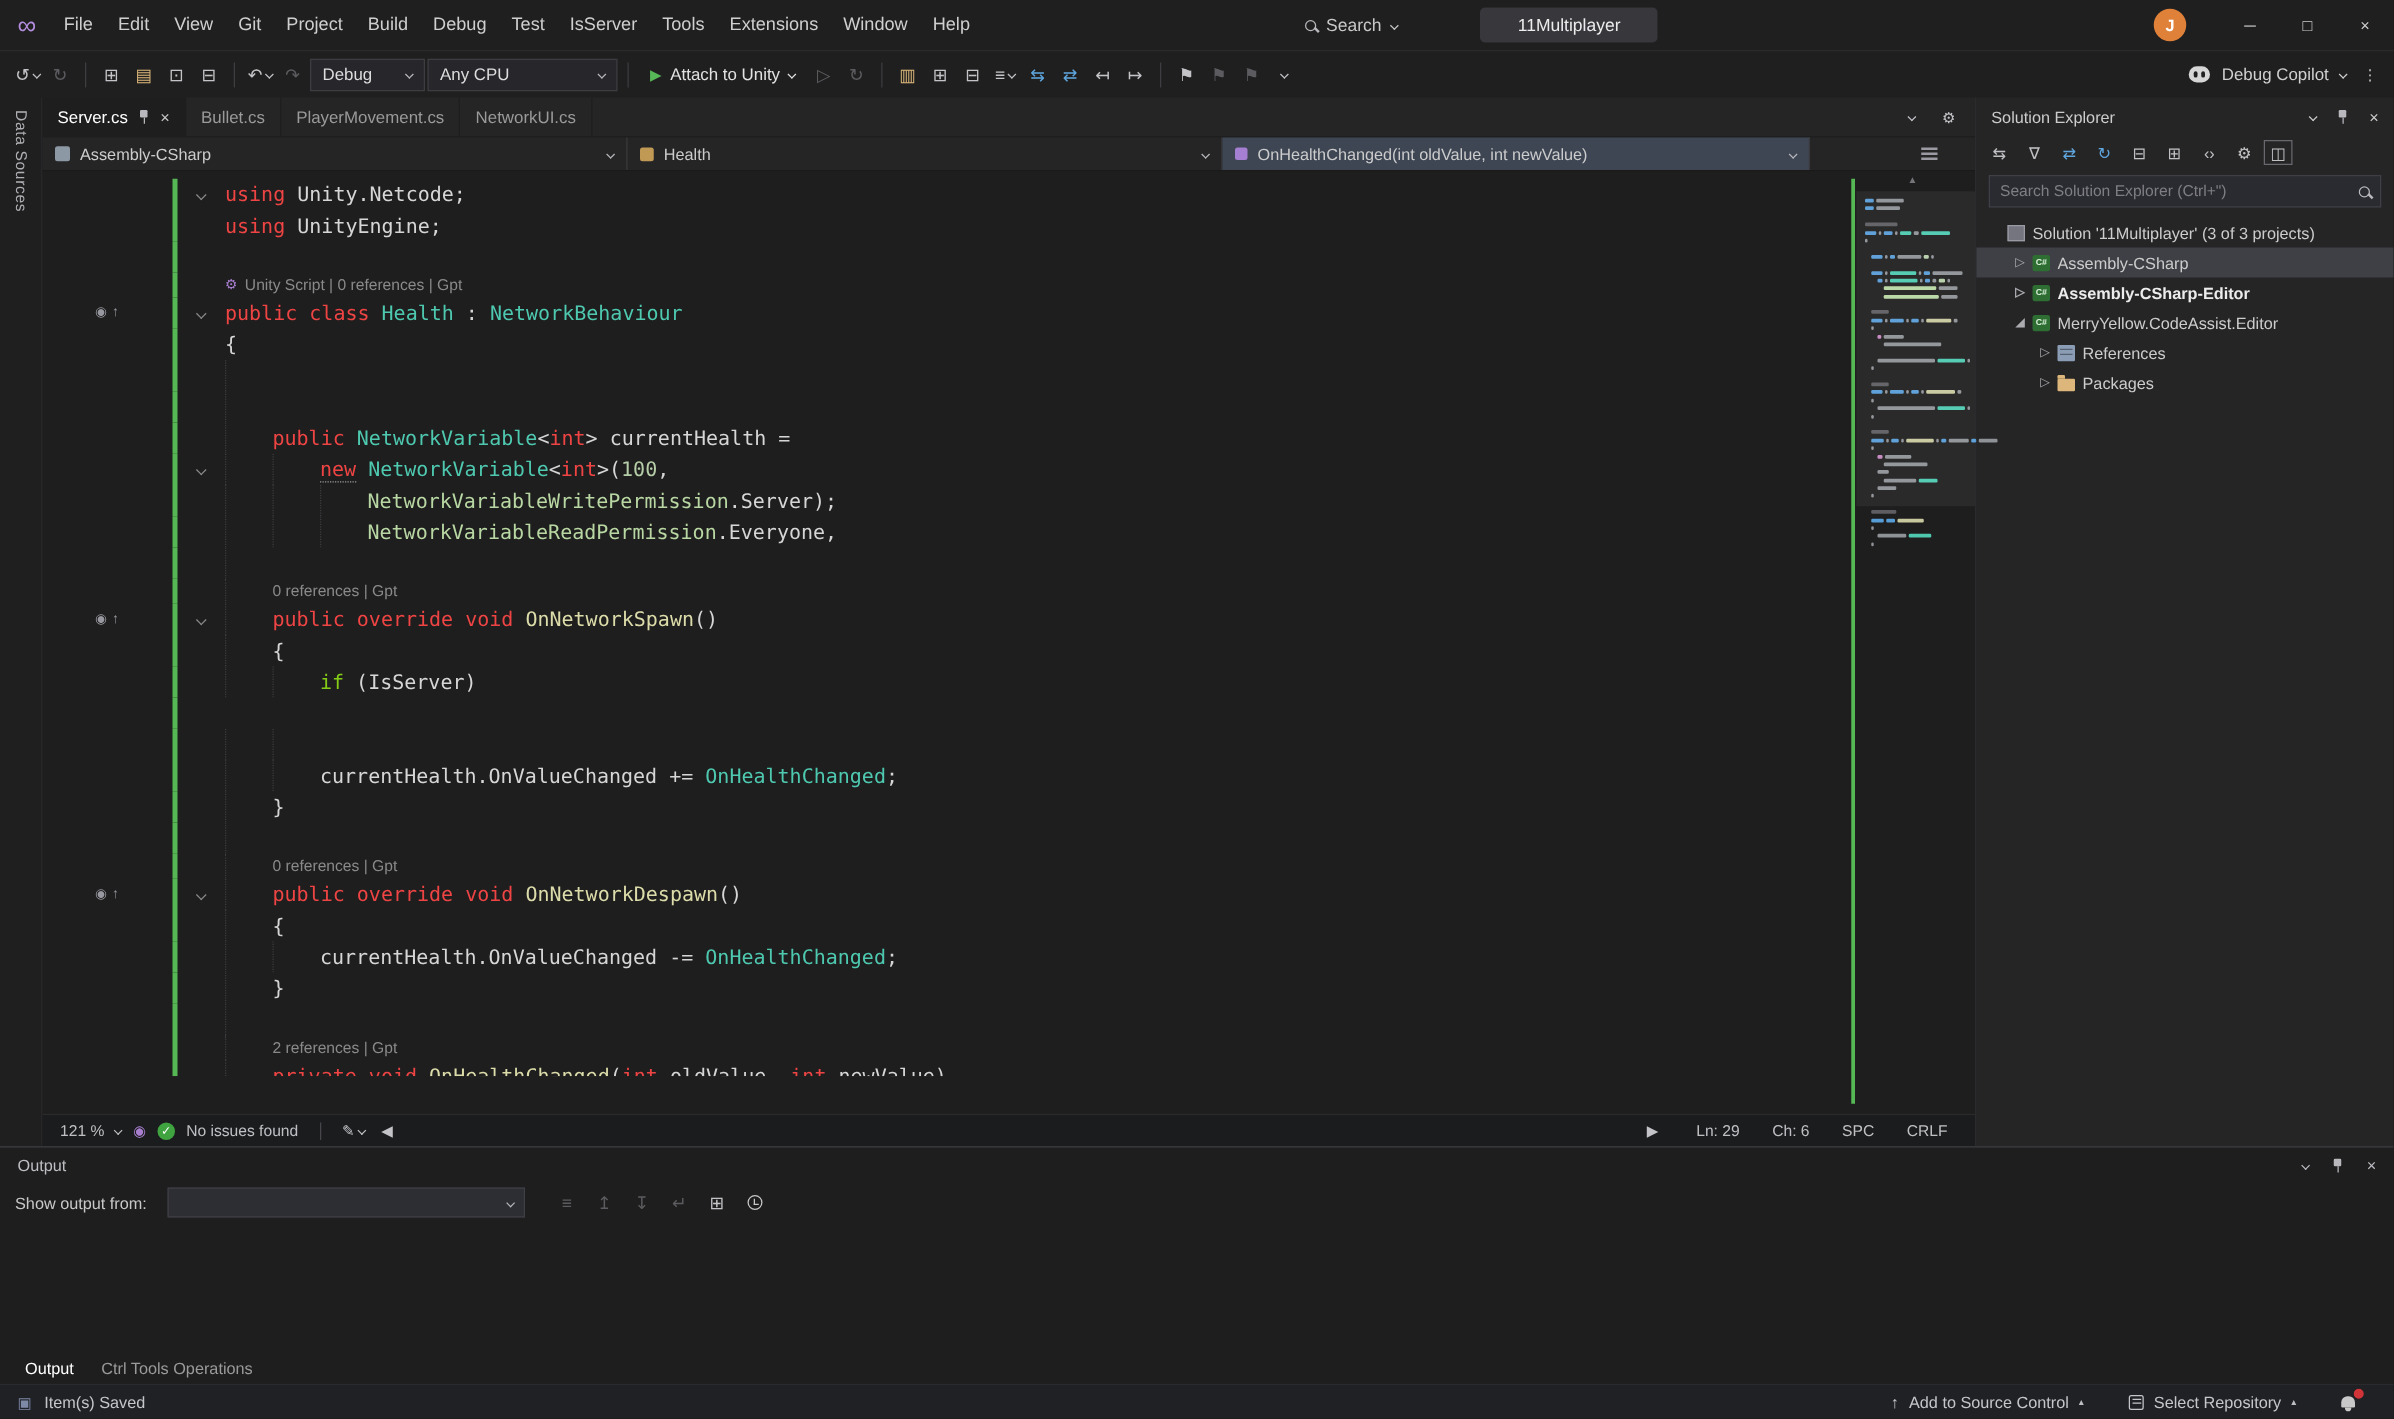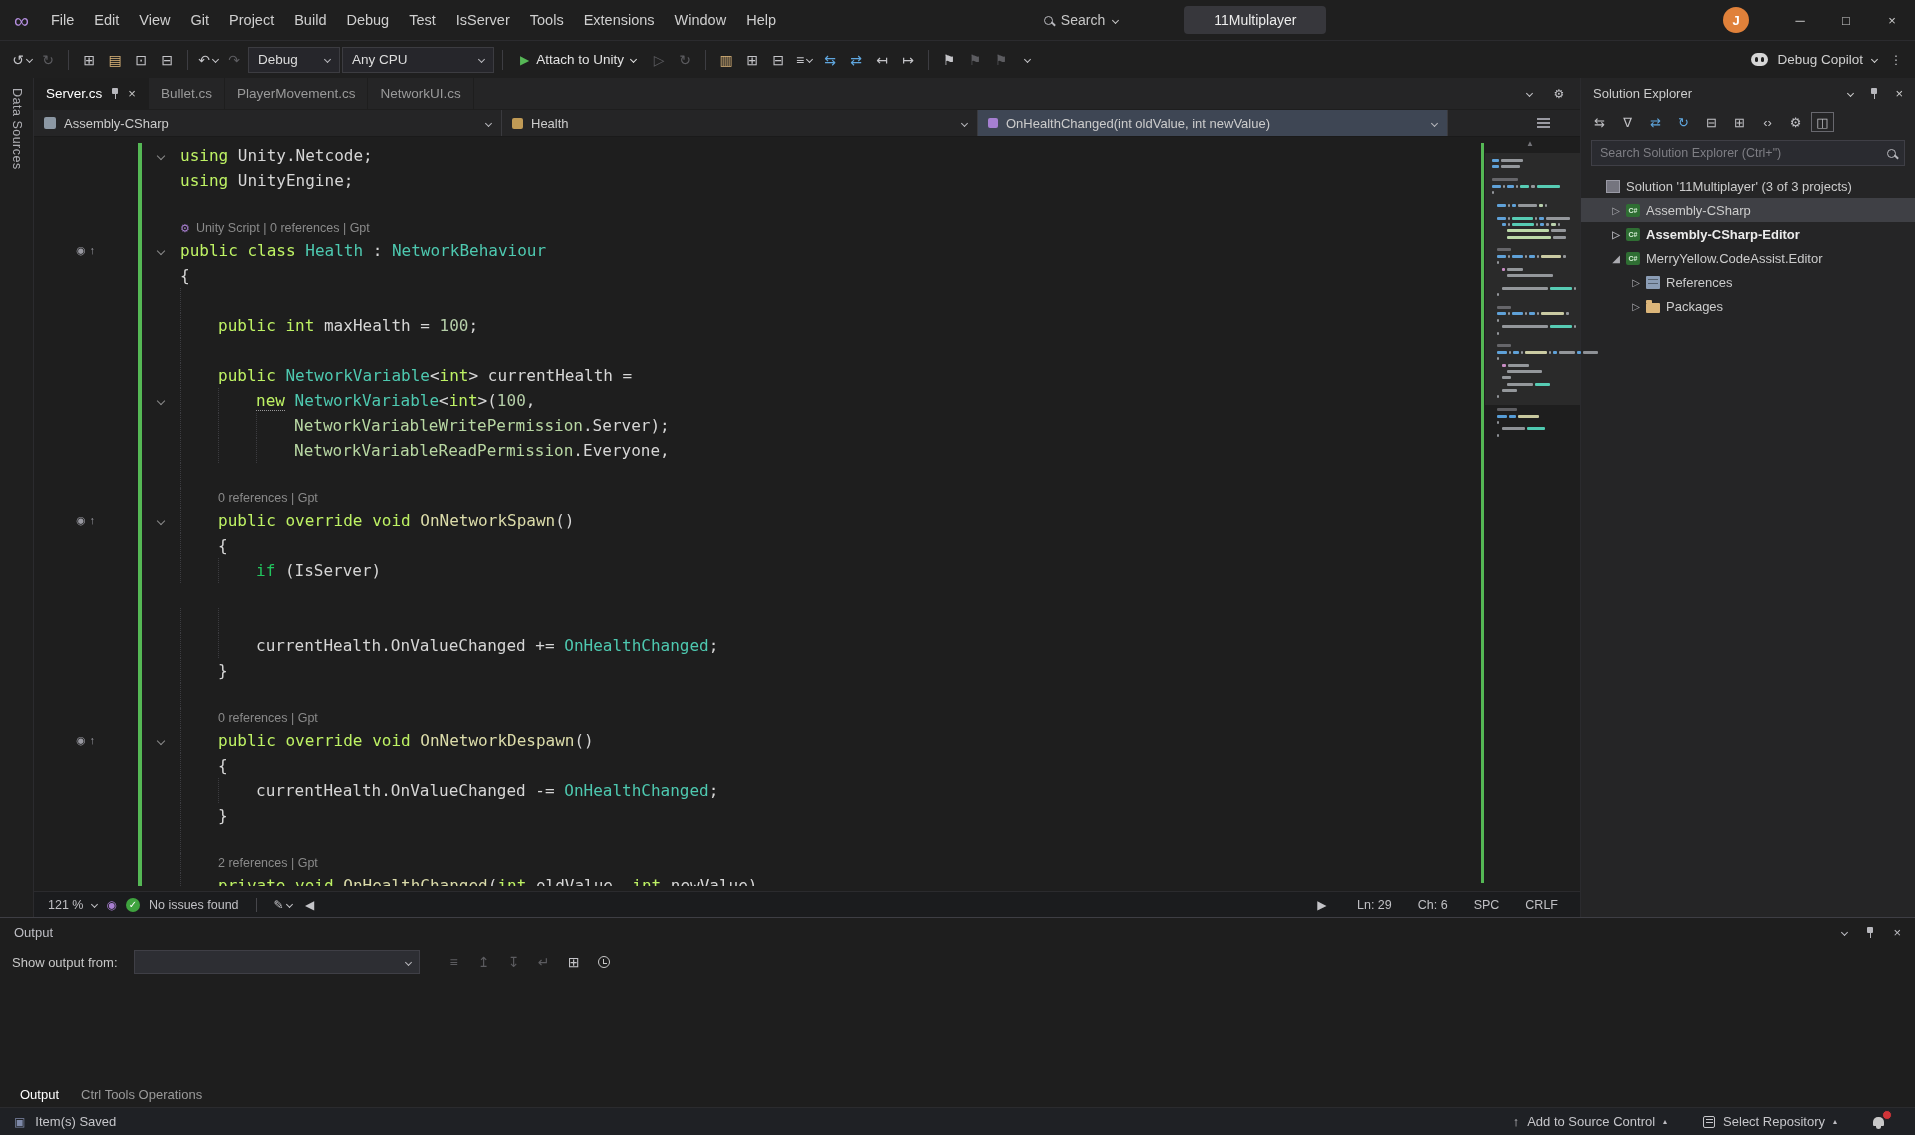--- a/index.html
+++ b/index.html
@@ -77,22 +77,22 @@
 .crow.lens{height:20px;line-height:20px}
 .crow.clip{height:13px;overflow:hidden}
 .gicons{width:104px;flex:none;display:flex;align-items:center;gap:4px;padding-left:42px}
 .mgi{font-size:11px;line-height:1;color:#9898A0;font-family:"Liberation Sans",sans-serif}
 .gbar{width:4px;flex:none;background:#55B855}
 .gfold{width:38px;flex:none;display:flex;align-items:center;justify-content:center;color:#8A8A8A}
 .gcode{flex:1;overflow:hidden}
 .ig{display:inline-block;width:38px;height:25px;vertical-align:top;border-left:1px dotted #3C3C40}
 .lens .ig{height:20px}
 .tk{vertical-align:top}
-.kw{color:#bef264}
-.ctrl{color:#22c55e}
+.kw{color:#ef4444}
+.ctrl{color:#84cc16}
 .ty{color:#4EC9B0}
 .en{color:#B8D7A3}
 .num{color:#B5CEA8}
 .pl{color:#D6D6D6}
 .me{color:#DCDCAA}
 .kw.dotted{border-bottom:1px dotted #9A9A9A}
 .lensgear{color:#A87FD0;font-size:11px;font-family:"Liberation Sans",sans-serif;margin-right:6px;vertical-align:top}
 .lenstxt{color:#8A8A8A;font-size:12.5px;font-family:"Liberation Sans",sans-serif;vertical-align:top}
 
 .minimap{width:100px;flex:none;position:relative;padding:22px 6px 0 12px}
@@ -302,21 +302,20 @@
 
       <div class="codearea">
         <div class="codelines">
             <div class="crow"><span class="gicons"></span><span class="gbar"></span><span class="gfold"><span class="cv down"></span></span><span class="gcode"><span class="tk kw">using</span><span class="tk pl"> Unity.Netcode;</span></span></div>
             <div class="crow"><span class="gicons"></span><span class="gbar"></span><span class="gfold"></span><span class="gcode"><span class="tk kw">using</span><span class="tk pl"> UnityEngine;</span></span></div>
             <div class="crow"><span class="gicons"></span><span class="gbar"></span><span class="gfold"></span><span class="gcode"></span></div>
             <div class="crow lens"><span class="gicons"></span><span class="gbar"></span><span class="gfold"></span><span class="gcode"><span class="lensgear">⚙</span><span class="lenstxt">Unity Script | 0 references | Gpt</span></span></div>
             <div class="crow"><span class="gicons"><span class="mgi">◉</span><span class="mgi">↑</span></span><span class="gbar"></span><span class="gfold"><span class="cv down"></span></span><span class="gcode"><span class="tk kw">public</span><span class="tk pl"> </span><span class="tk kw">class</span><span class="tk pl"> </span><span class="tk ty">Health</span><span class="tk pl"> : </span><span class="tk ty">NetworkBehaviour</span></span></div>
             <div class="crow"><span class="gicons"></span><span class="gbar"></span><span class="gfold"></span><span class="gcode"><span class="tk pl">{</span></span></div>
             <div class="crow"><span class="gicons"></span><span class="gbar"></span><span class="gfold"></span><span class="gcode"><span class="ig"></span></span></div>
-            <div class="crow"><span class="gicons"></span><span class="gbar"></span><span class="gfold"></span><span class="gcode"><span class="ig"></span><span class="tk kw">public</span><span class="tk pl"> </span><span class="tk kw">int</span><span class="tk pl"> maxHealth = </span><span class="tk num">100</span><span class="tk pl">;</span></span></div>
             <div class="crow"><span class="gicons"></span><span class="gbar"></span><span class="gfold"></span><span class="gcode"><span class="ig"></span></span></div>
             <div class="crow"><span class="gicons"></span><span class="gbar"></span><span class="gfold"></span><span class="gcode"><span class="ig"></span><span class="tk kw">public</span><span class="tk pl"> </span><span class="tk ty">NetworkVariable</span><span class="tk pl">&lt;</span><span class="tk kw">int</span><span class="tk pl">&gt; currentHealth =</span></span></div>
             <div class="crow"><span class="gicons"></span><span class="gbar"></span><span class="gfold"><span class="cv down"></span></span><span class="gcode"><span class="ig"></span><span class="ig"></span><span class="tk kw dotted">new</span><span class="tk pl"> </span><span class="tk ty">NetworkVariable</span><span class="tk pl">&lt;</span><span class="tk kw">int</span><span class="tk pl">&gt;(</span><span class="tk num">100</span><span class="tk pl">,</span></span></div>
             <div class="crow"><span class="gicons"></span><span class="gbar"></span><span class="gfold"></span><span class="gcode"><span class="ig"></span><span class="ig"></span><span class="ig"></span><span class="tk en">NetworkVariableWritePermission</span><span class="tk pl">.Server);</span></span></div>
             <div class="crow"><span class="gicons"></span><span class="gbar"></span><span class="gfold"></span><span class="gcode"><span class="ig"></span><span class="ig"></span><span class="ig"></span><span class="tk en">NetworkVariableReadPermission</span><span class="tk pl">.Everyone,</span></span></div>
             <div class="crow"><span class="gicons"></span><span class="gbar"></span><span class="gfold"></span><span class="gcode"><span class="ig"></span></span></div>
             <div class="crow lens"><span class="gicons"></span><span class="gbar"></span><span class="gfold"></span><span class="gcode"><span class="ig"></span><span class="lenstxt">0 references | Gpt</span></span></div>
             <div class="crow"><span class="gicons"><span class="mgi">◉</span><span class="mgi">↑</span></span><span class="gbar"></span><span class="gfold"><span class="cv down"></span></span><span class="gcode"><span class="ig"></span><span class="tk kw">public</span><span class="tk pl"> </span><span class="tk kw">override</span><span class="tk pl"> </span><span class="tk kw">void</span><span class="tk pl"> </span><span class="tk me">OnNetworkSpawn</span><span class="tk pl">()</span></span></div>
             <div class="crow"><span class="gicons"></span><span class="gbar"></span><span class="gfold"></span><span class="gcode"><span class="ig"></span><span class="tk pl">{</span></span></div>
             <div class="crow"><span class="gicons"></span><span class="gbar"></span><span class="gfold"></span><span class="gcode"><span class="ig"></span><span class="ig"></span><span class="tk ctrl">if</span><span class="tk pl"> (IsServer)</span></span></div>

